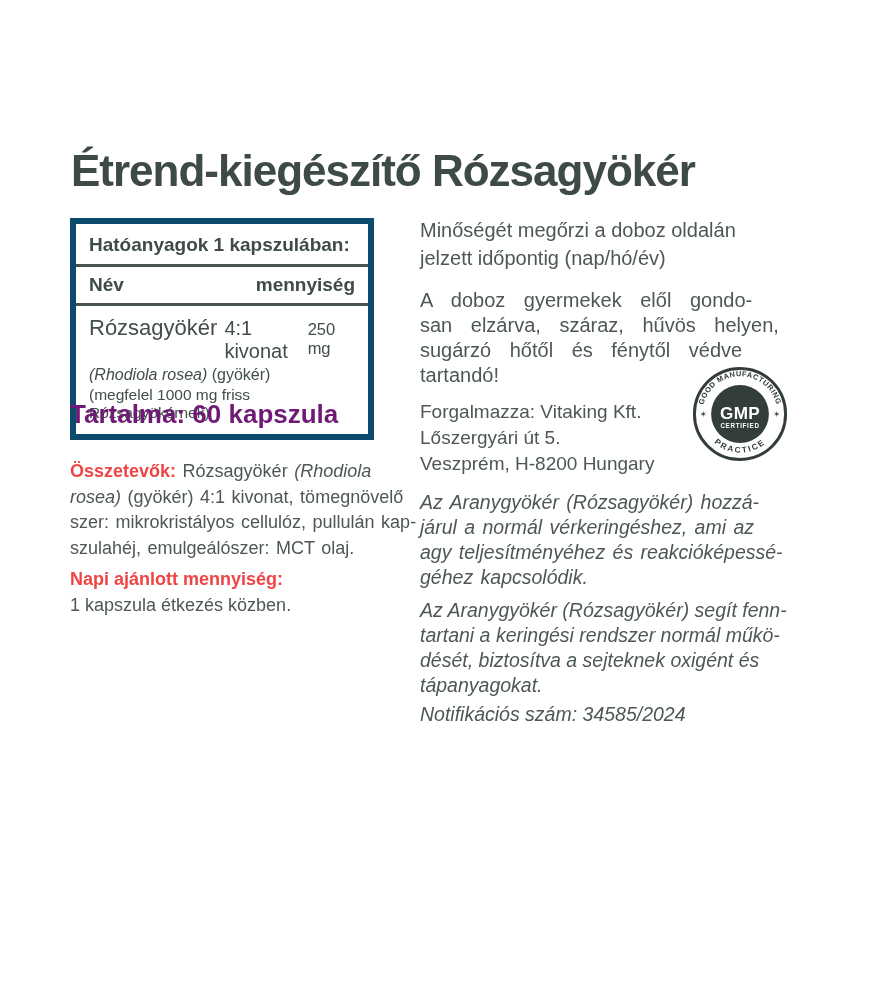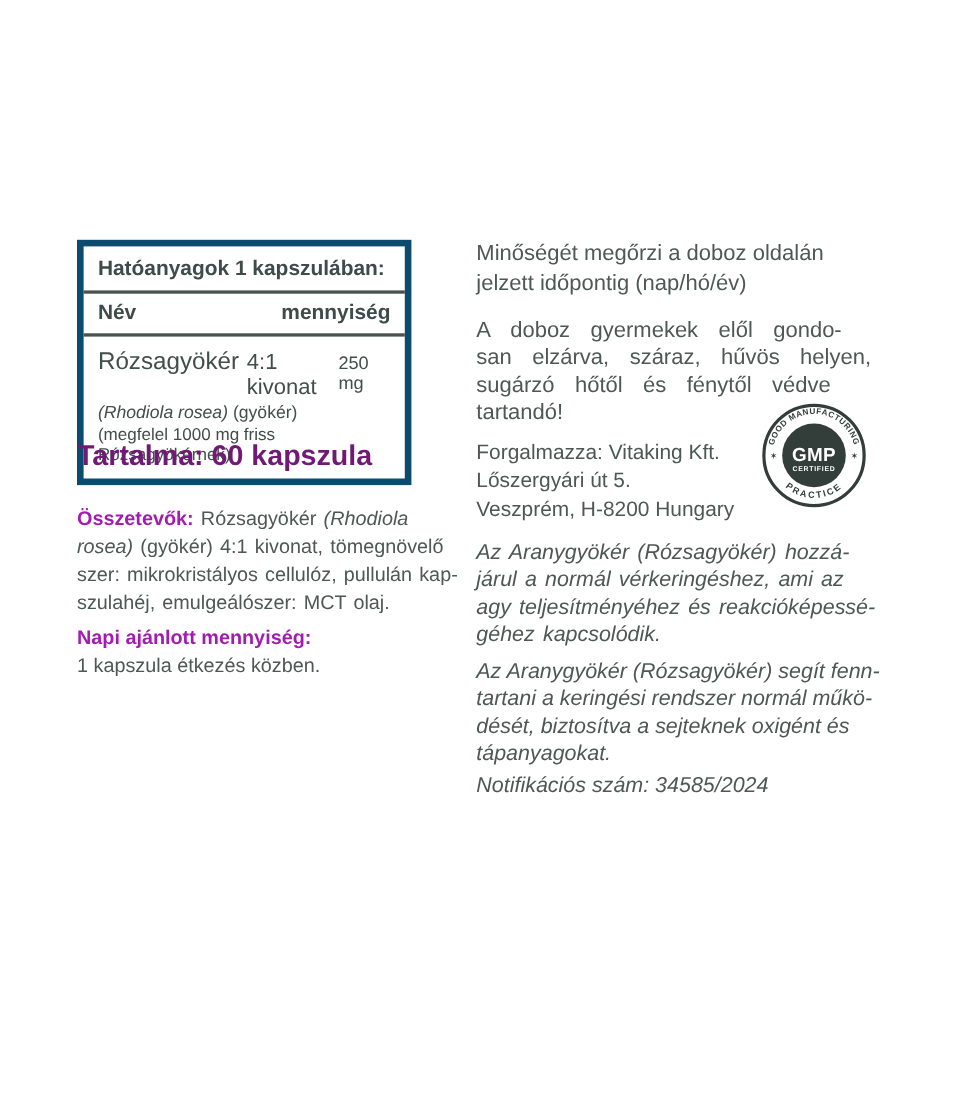--- a/index.html
+++ b/index.html
@@ -2,21 +2,21 @@
 <html><head>
 <meta charset="utf-8">
 <style>
   html,body{margin:0;padding:0;background:#ffffff;}
   .page{
     position:relative;width:870px;height:1000px;background:#ffffff;
     font-family:"Liberation Sans",sans-serif;color:#4d5855;overflow:hidden;
   }
   .abs{position:absolute;}
   .pre{white-space:pre-line;}
-  b{color:#a21caf;}
+  b{color:#ef4444;}
 
   
   .title{left:71px;top:146px;font-size:44px;font-weight:bold;color:#3d4a47;letter-spacing:-1px;}
 
   
   .table{left:70px;top:218px;width:304px;box-sizing:border-box;border:6px solid #0c4a6e;color:#414e4a;}
   .t-header{font-size:19px;font-weight:bold;color:#3e4b48;padding:10px 13px 8px 13px;}
   .t-cols{display:flex;justify-content:space-between;font-size:19px;font-weight:bold;color:#3e4b48;
           padding:7px 13px;border-top:3px solid #48534f;border-bottom:3px solid #48534f;}
   .t-body{padding:9px 13px 12px 13px;}
@@ -28,21 +28,21 @@
   .t-line3{margin-top:2px;font-size:15.5px;}
 
   
   .tartalma{left:70px;top:399px;font-size:26px;font-weight:bold;color:#701a75;}
   .body-l{left:70px;width:358px;font-size:18px;line-height:25.5px;}
   .osszetevok{top:459px;word-spacing:1.5px;}
   .napi{top:567px;}
   .warning{top:633px;word-spacing:6.5px;}
 
   
-  .body-r{left:433px;width:380px;font-size:20px;line-height:25px;}
+  .body-r{left:420px;width:380px;font-size:20px;line-height:25px;}
   .quality{top:217px;line-height:27.5px;}
   .storage{top:288px;word-spacing:13px;}
   .distrib{top:399px;font-size:19px;line-height:26px;width:250px;}
   .claim{font-style:italic;font-size:19.5px;}
   .claim1{top:490px;word-spacing:2px;}
   .claim2{top:598px;}
   .notif{top:702px;font-style:italic;font-size:19.5px;}
 
   
   .badge{left:691px;top:365px;}
@@ -50,20 +50,21 @@
   .b-arc2{font-size:8.4px;letter-spacing:1.9px;}
   .b-star{font-size:8.5px;fill:#333d3a;}
   .b-gmp{font-size:17.5px;font-weight:bold;fill:#ffffff;letter-spacing:0.3px;}
   .b-cert{font-size:6.4px;font-weight:bold;fill:#ffffff;letter-spacing:0.7px;}
 </style>
 </head>
 <body>
 
 <div class="page">
 
+  <div class="abs title">Étrend-kiegészítő Rózsagyökér</div>
 
   <div class="abs table">
     <div class="t-header">Hatóanyagok 1 kapszulában:</div>
     <div class="t-cols">
       <span>Név</span>
       <span>mennyiség</span>
     </div>
     <div class="t-body">
       <div class="t-line1">
         <span class="ing-name">Rózsagyökér</span>

